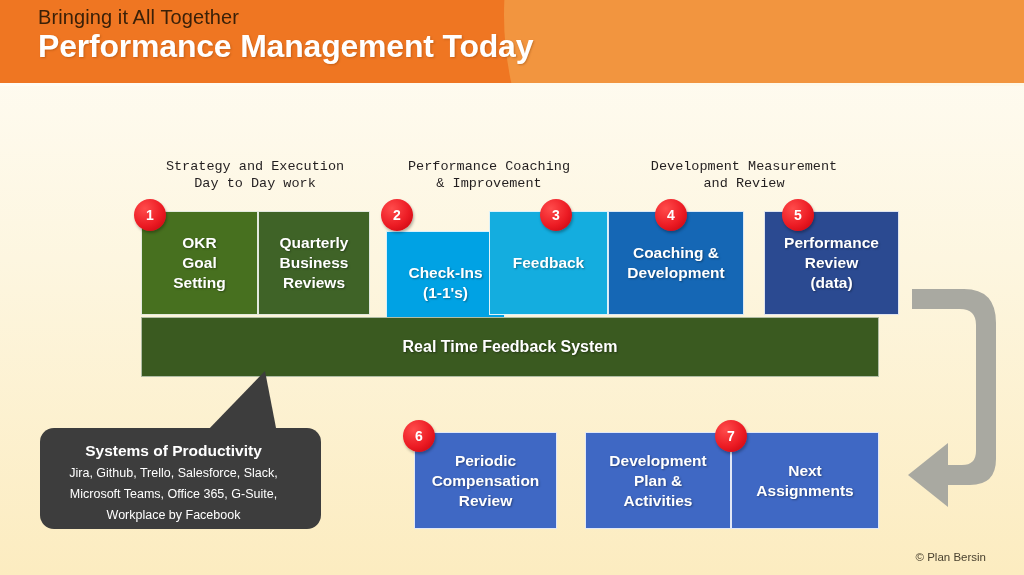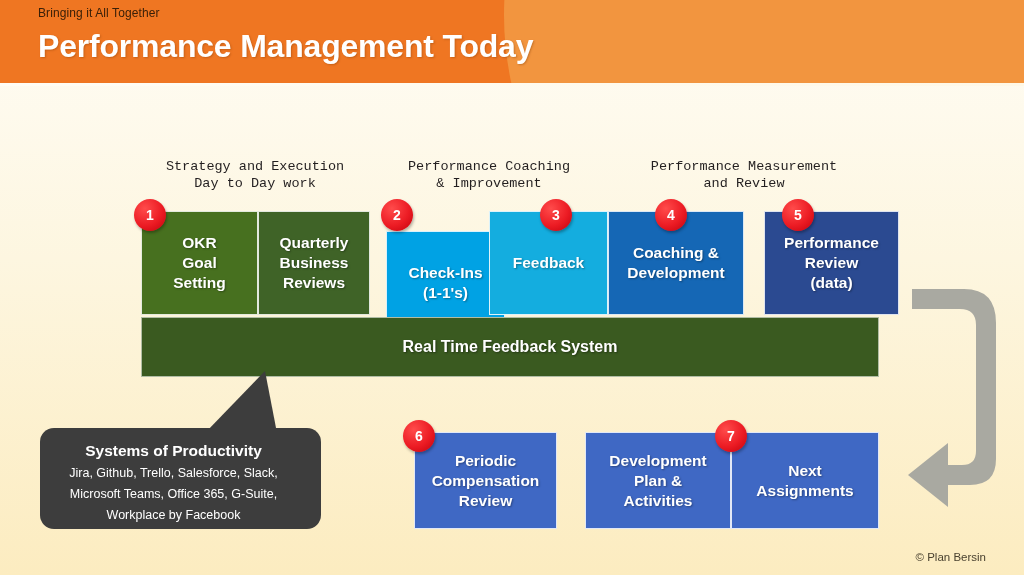--- a/index.html
+++ b/index.html
@@ -36,21 +36,21 @@
     top: -305px;
     width: 640px;
     height: 640px;
     border-radius: 50%;
     background: #f2953f;
   }
   .banner-eyebrow {
     position: absolute;
     left: 38px;
     top: 6px;
-    font-size: 12px;
+    font-size: 20px;
     color: #3a2008;
     letter-spacing: 0.1px;
     white-space: nowrap;
   }
   .banner-title {
     position: absolute;
     left: 38px;
     top: 28px;
     font-size: 32px;
     font-weight: bold;
@@ -197,21 +197,21 @@
     <div class="banner-curve"></div>
     <div class="banner-eyebrow">Bringing it All Together</div>
     <div class="banner-title">Performance Management Today</div>
   </div>
   <div class="banner-underline"></div>
 
   <div class="caption" style="left:140px; top:158px; width:230px;">Strategy and Execution
 Day to Day work</div>
   <div class="caption" style="left:378px; top:158px; width:222px;">Performance Coaching
 &amp; Improvement</div>
-  <div class="caption" style="left:628px; top:158px; width:232px;">Performance Measurement
+  <div class="caption" style="left:628px; top:158px; width:232px;">Development Measurement
 and Review</div>
 
   <div class="box green2" style="left:141px; top:211px; width:117px; height:104px;">OKR
 Goal
 Setting</div>
   <div class="box green" style="left:258px; top:211px; width:112px; height:104px;">Quarterly
 Business
 Reviews</div>
   <div class="box cyan" style="left:386px; top:211px; width:119px; height:104px;margin-top:20px;">Check-Ins
 (1-1's)</div>

